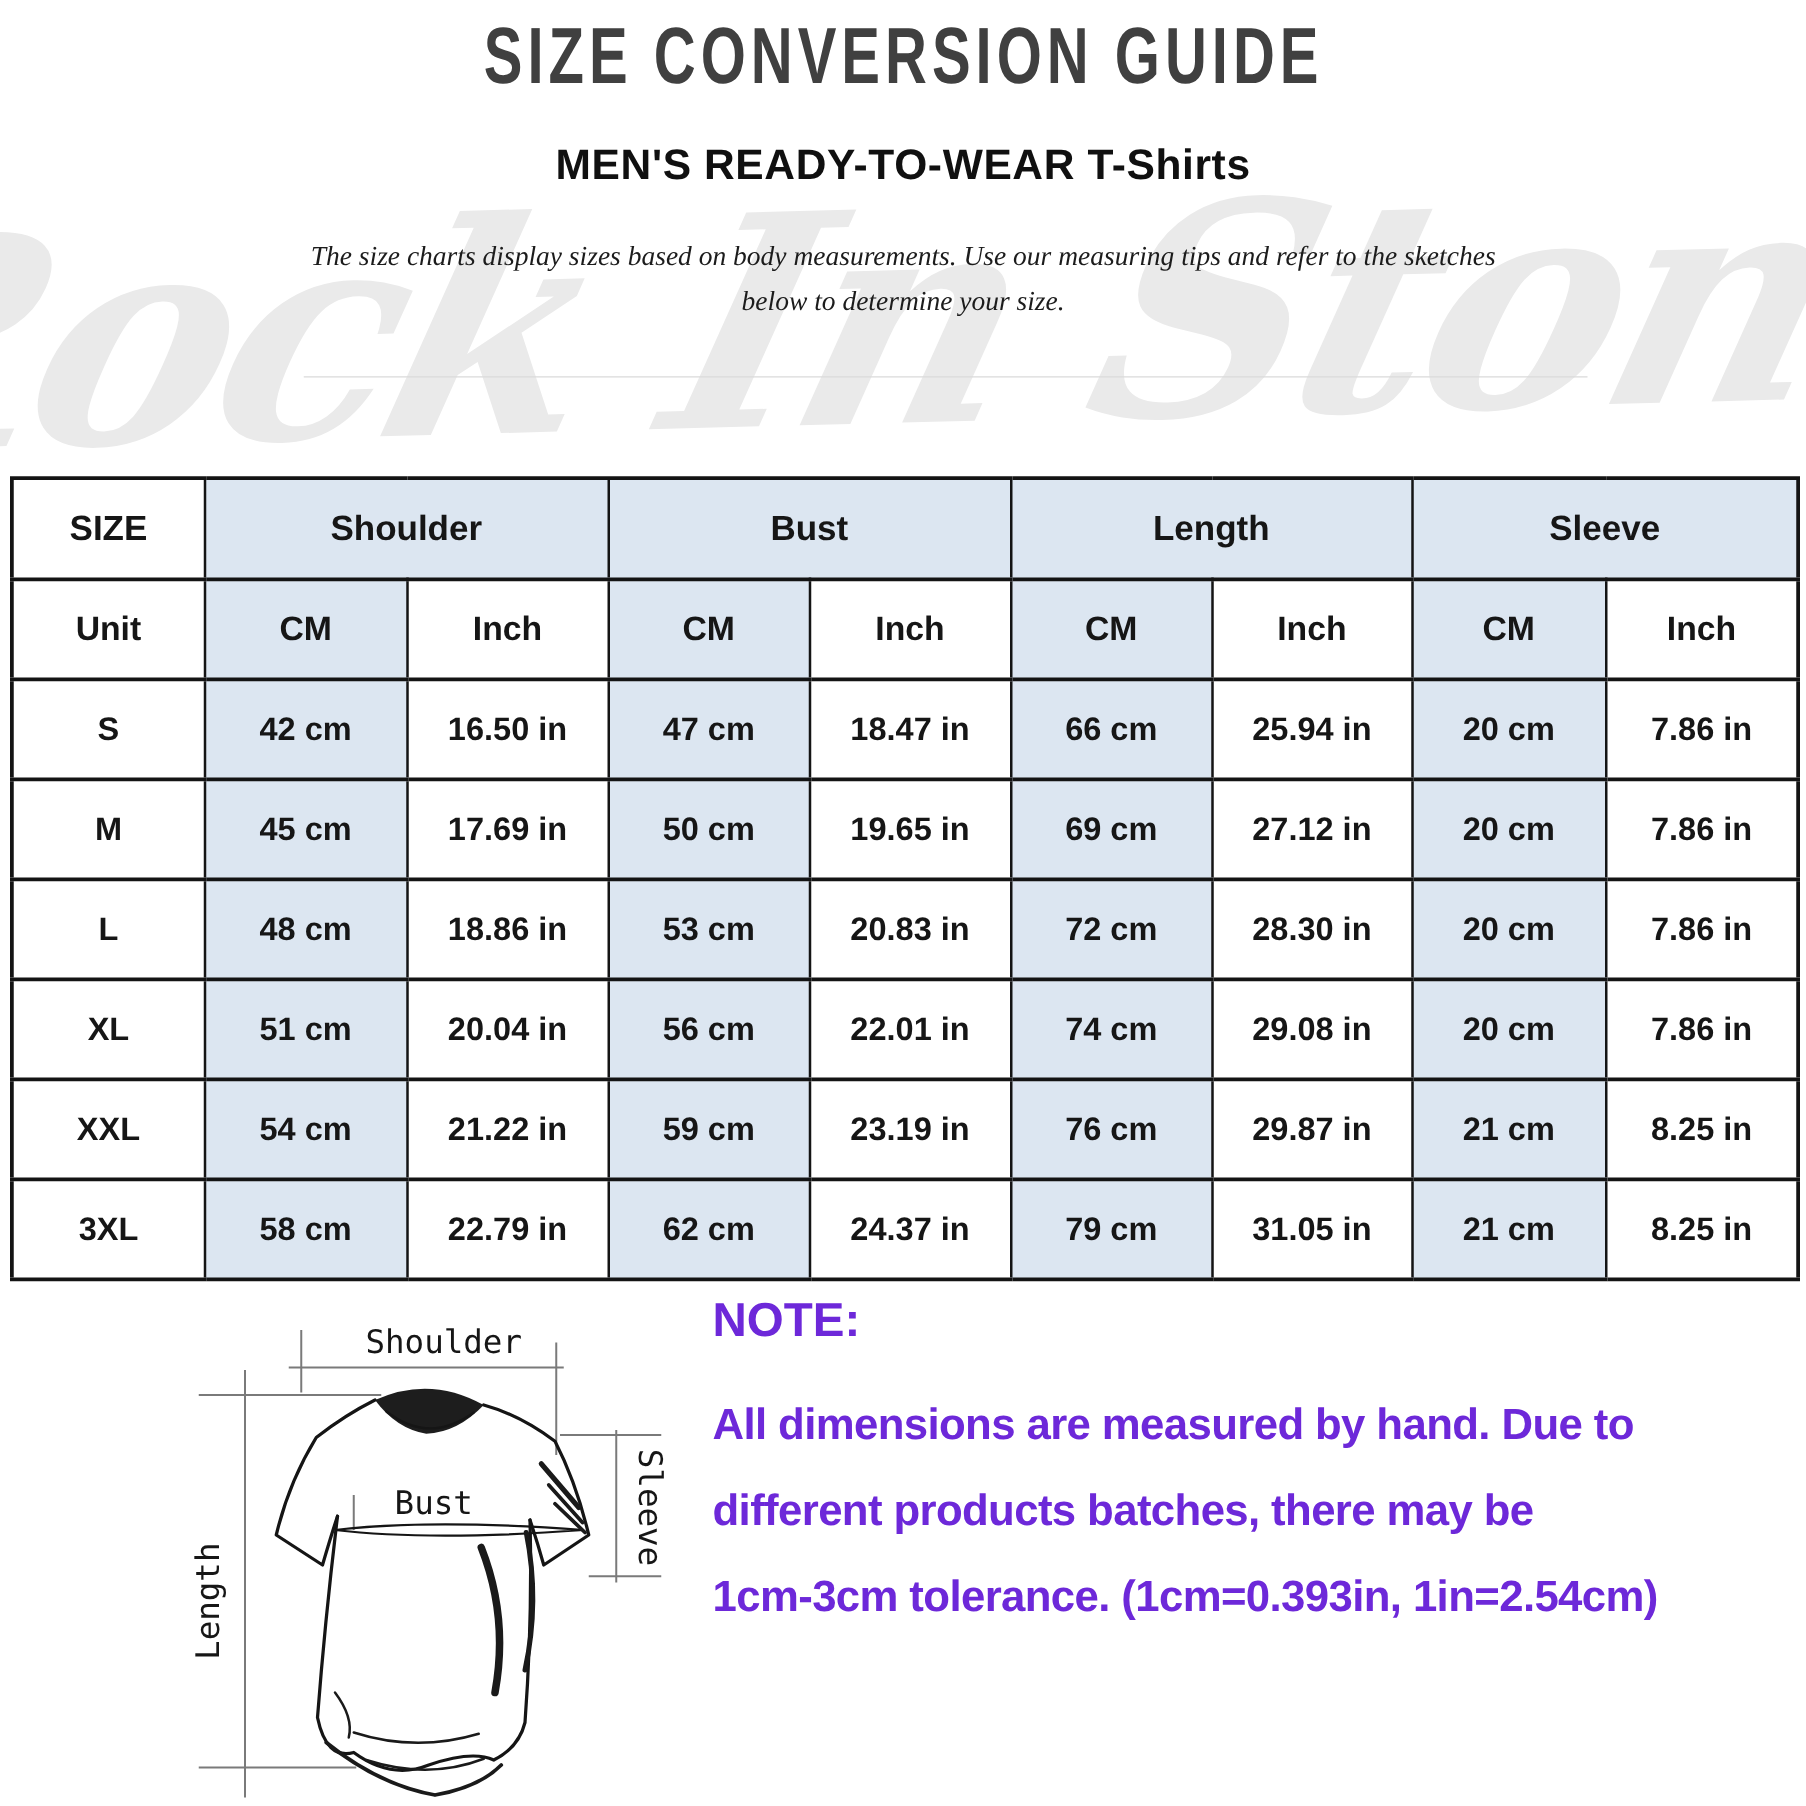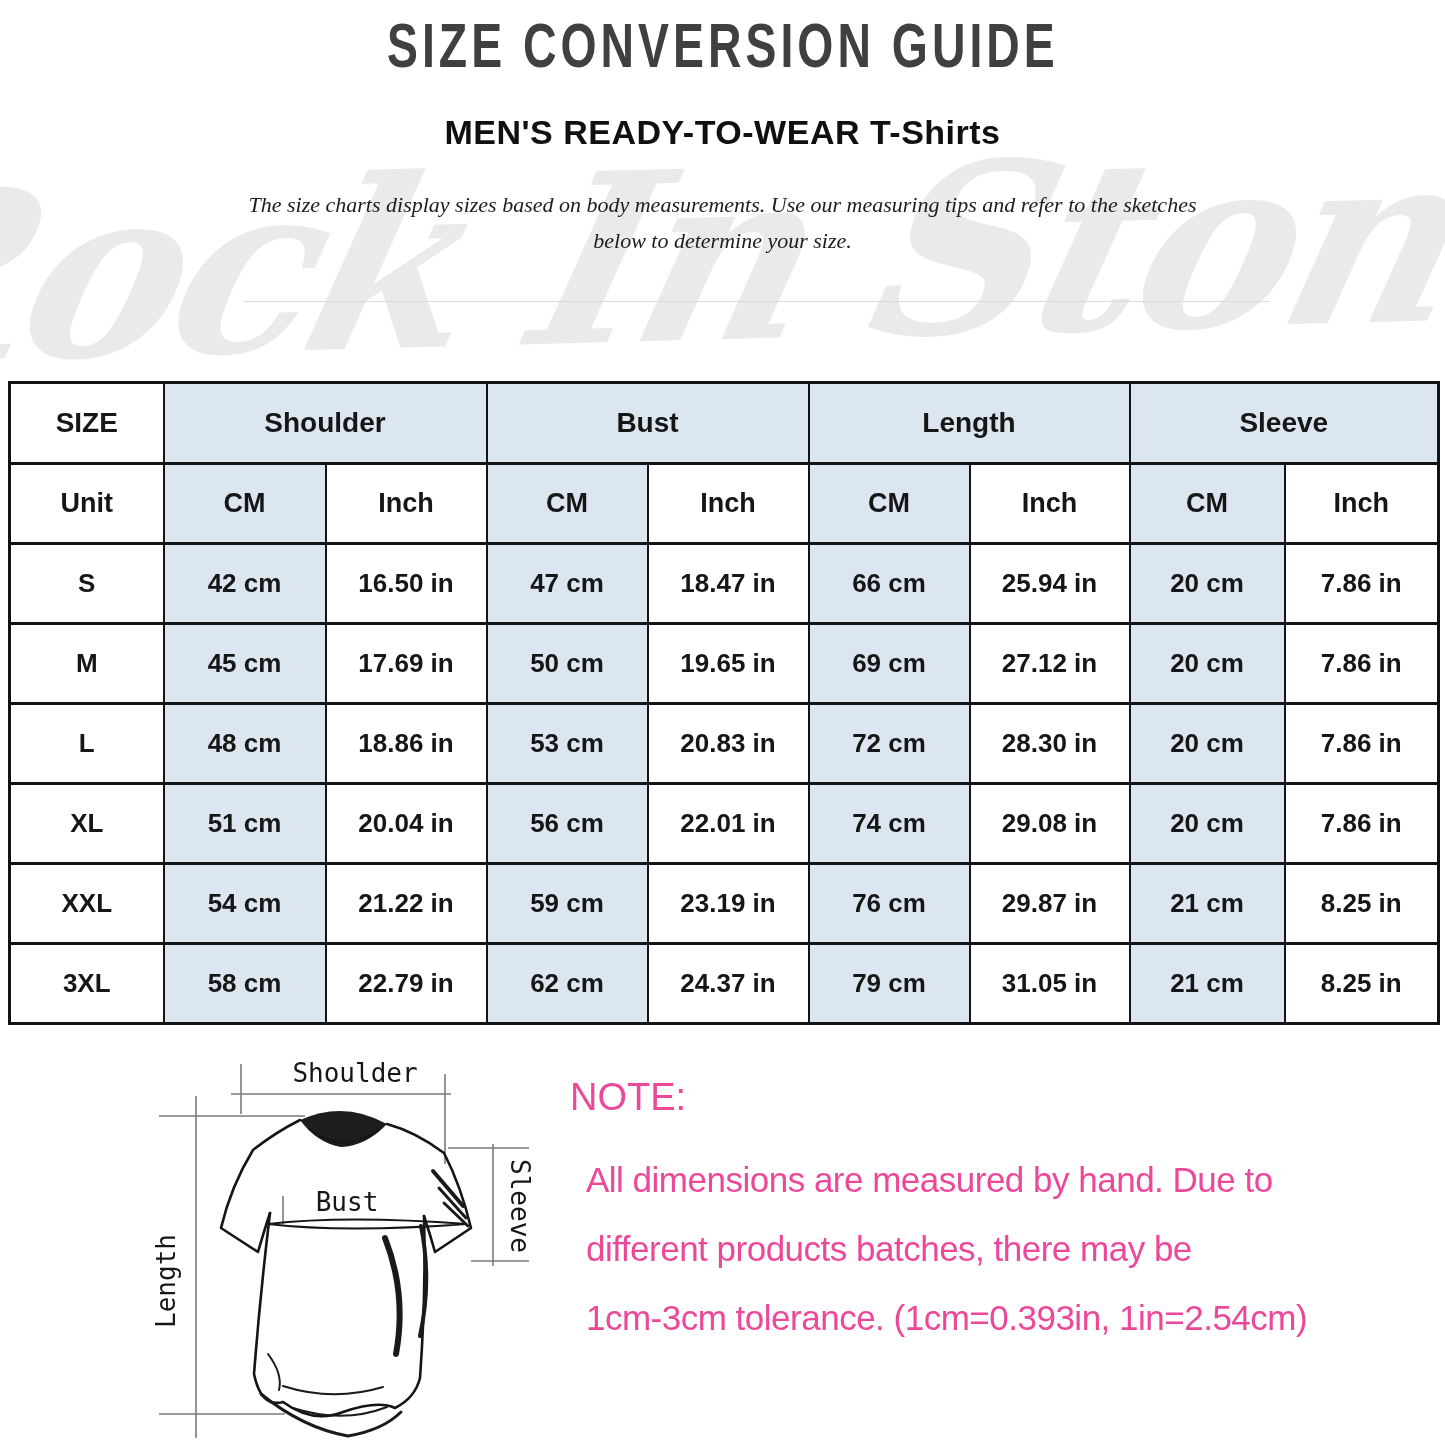--- a/index.html
+++ b/index.html
@@ -60,23 +60,23 @@
 
   
   .diagram { position:absolute; left:133px; top:1056px; z-index:1; }
   .diagram text { font-family:"DejaVu Sans Mono", monospace; font-size:26px; fill:#161616; }
   .measure { stroke:#7a7a7a; stroke-width:1.6; fill:none; }
   .shirt { stroke:#151515; stroke-width:2.6; fill:none; stroke-linecap:round; stroke-linejoin:round; }
   .shirt-thin { stroke:#151515; stroke-width:1.8; fill:none; stroke-linecap:round; }
   .shirt-fold { stroke:#1a1a1a; fill:none; stroke-linecap:round; }
 
   
-  .note { position:absolute; left:570px; top:1076px; z-index:1; color:#ec4899; font-weight:normal; }
+  .note { position:absolute; left:570px; top:1036px; z-index:1; color:#6d28d9; font-weight:bold; }
   .note-heading { font-size:38px; margin:0 0 26px 0; }
-  .note-line { font-size:35px; line-height:69px; white-space:nowrap; letter-spacing:-0.5px;margin-left:16px; }
+  .note-line { font-size:35px; line-height:69px; white-space:nowrap; letter-spacing:-0.5px; }
 </style>
 </head>
 <body>
 
 <div class="page">
 
   <div class="watermark">Rock In Stone</div>
 
   <h1 class="title"><span class="squeeze">SIZE CONVERSION GUIDE</span></h1>
 

